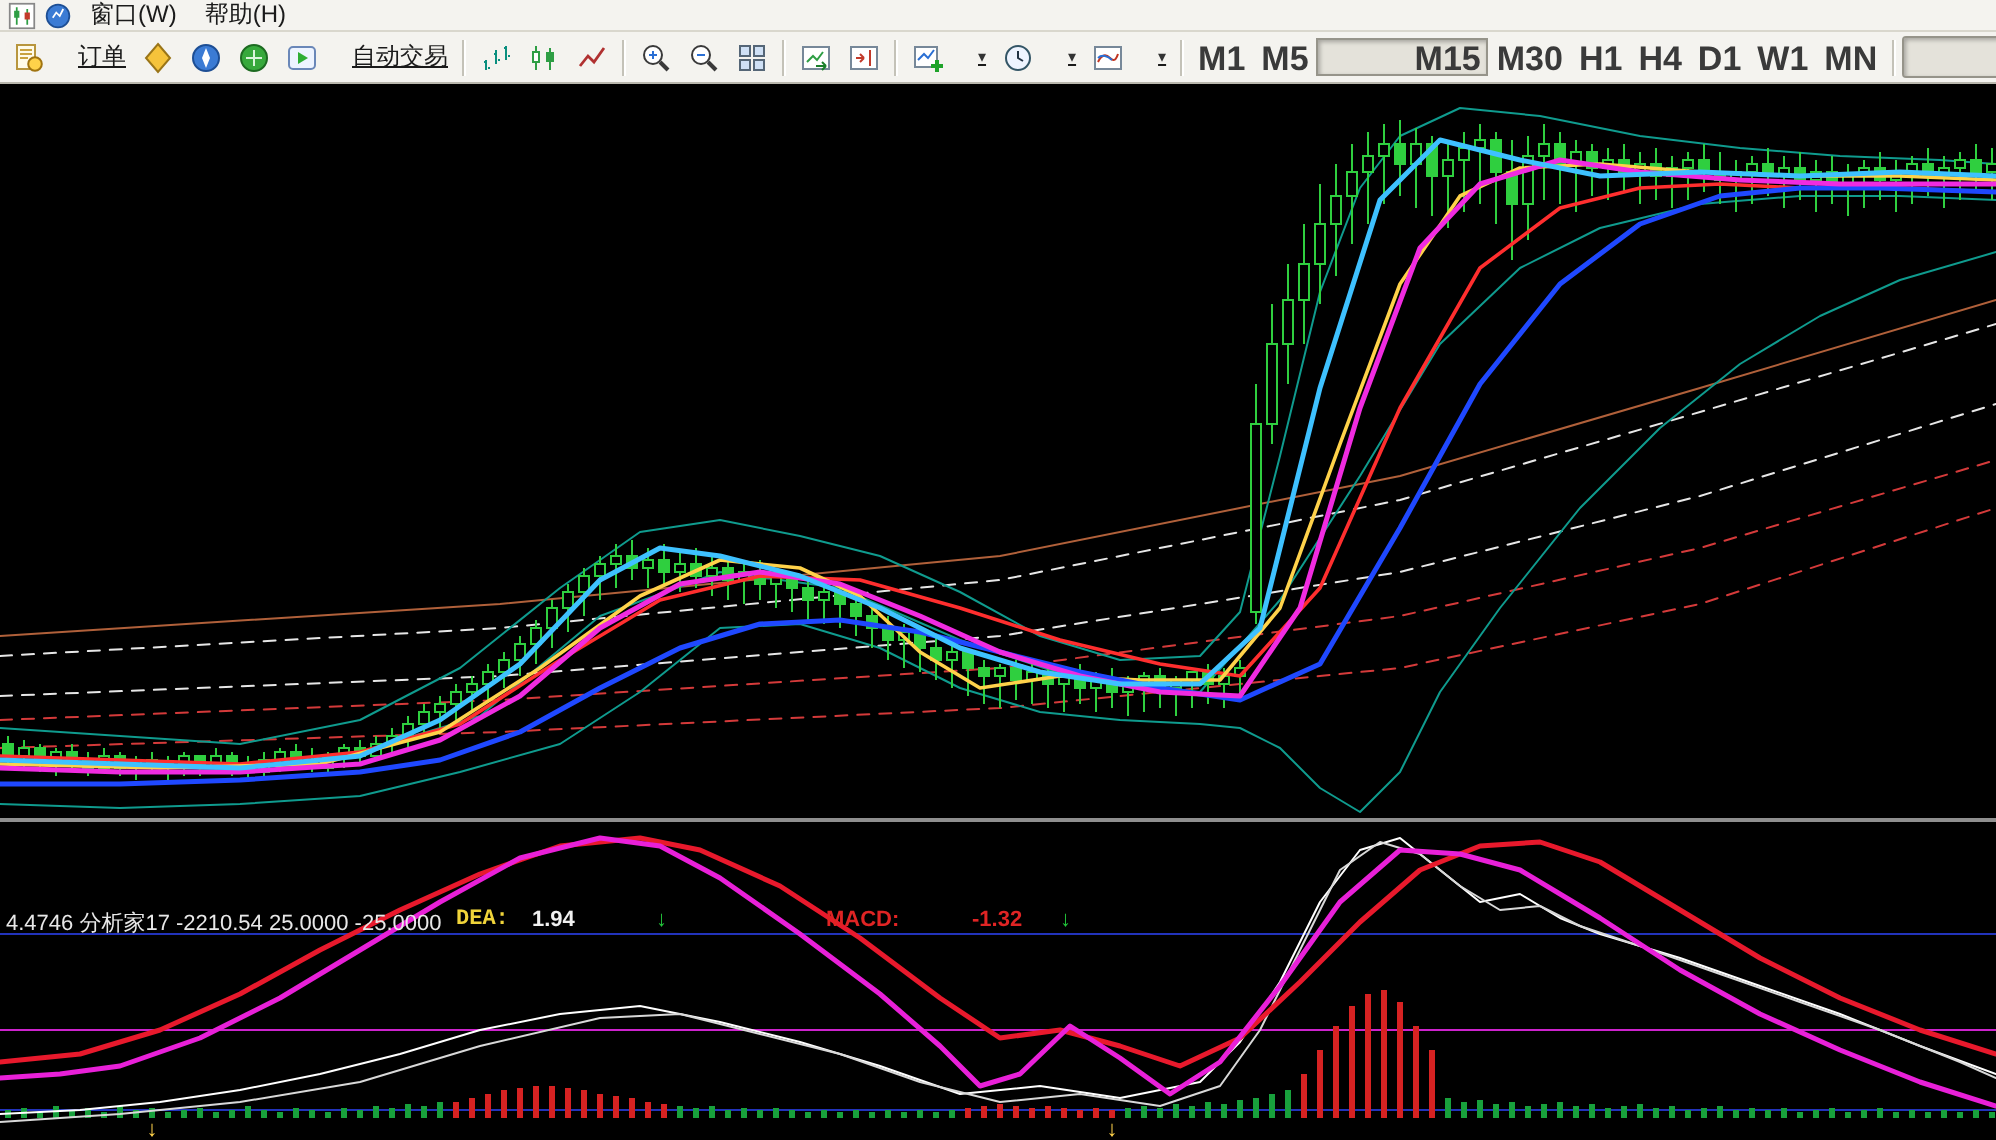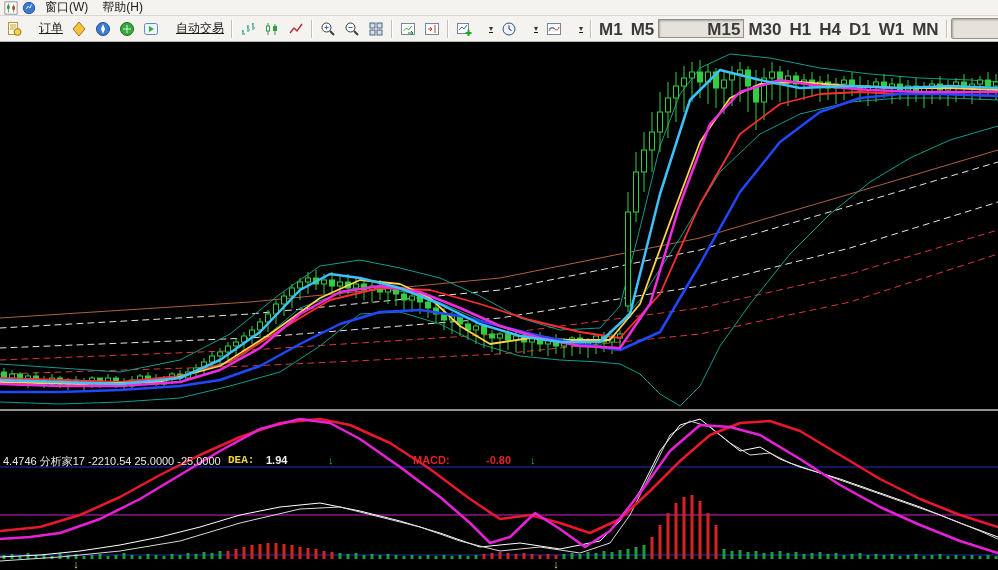--- a/index.html
+++ b/index.html
@@ -943,16 +943,16 @@
       </g>
       <text x="76" y="157" fill="#ffd24a" font-size="11" text-anchor="middle" font-weight="bold">↓</text>
       <text x="556" y="157" fill="#ffd24a" font-size="11" text-anchor="middle" font-weight="bold">↓</text>
     </svg>
   <div class="ind-header">
     <span class="ih-status">4.4746 分析家17 -2210.54 25.0000 -25.0000</span>
     <span class="ih-dea-label">DEA:</span>
     <span class="ih-dea-value">1.94</span>
     <span class="ih-dea-arrow">↓</span>
     <span class="ih-macd-label">MACD:</span>
-    <span class="ih-macd-value">-0.80</span>
+    <span class="ih-macd-value">-1.32</span>
     <span class="ih-macd-arrow">↓</span>
   </div>
 </div>
 
 </body></html>

